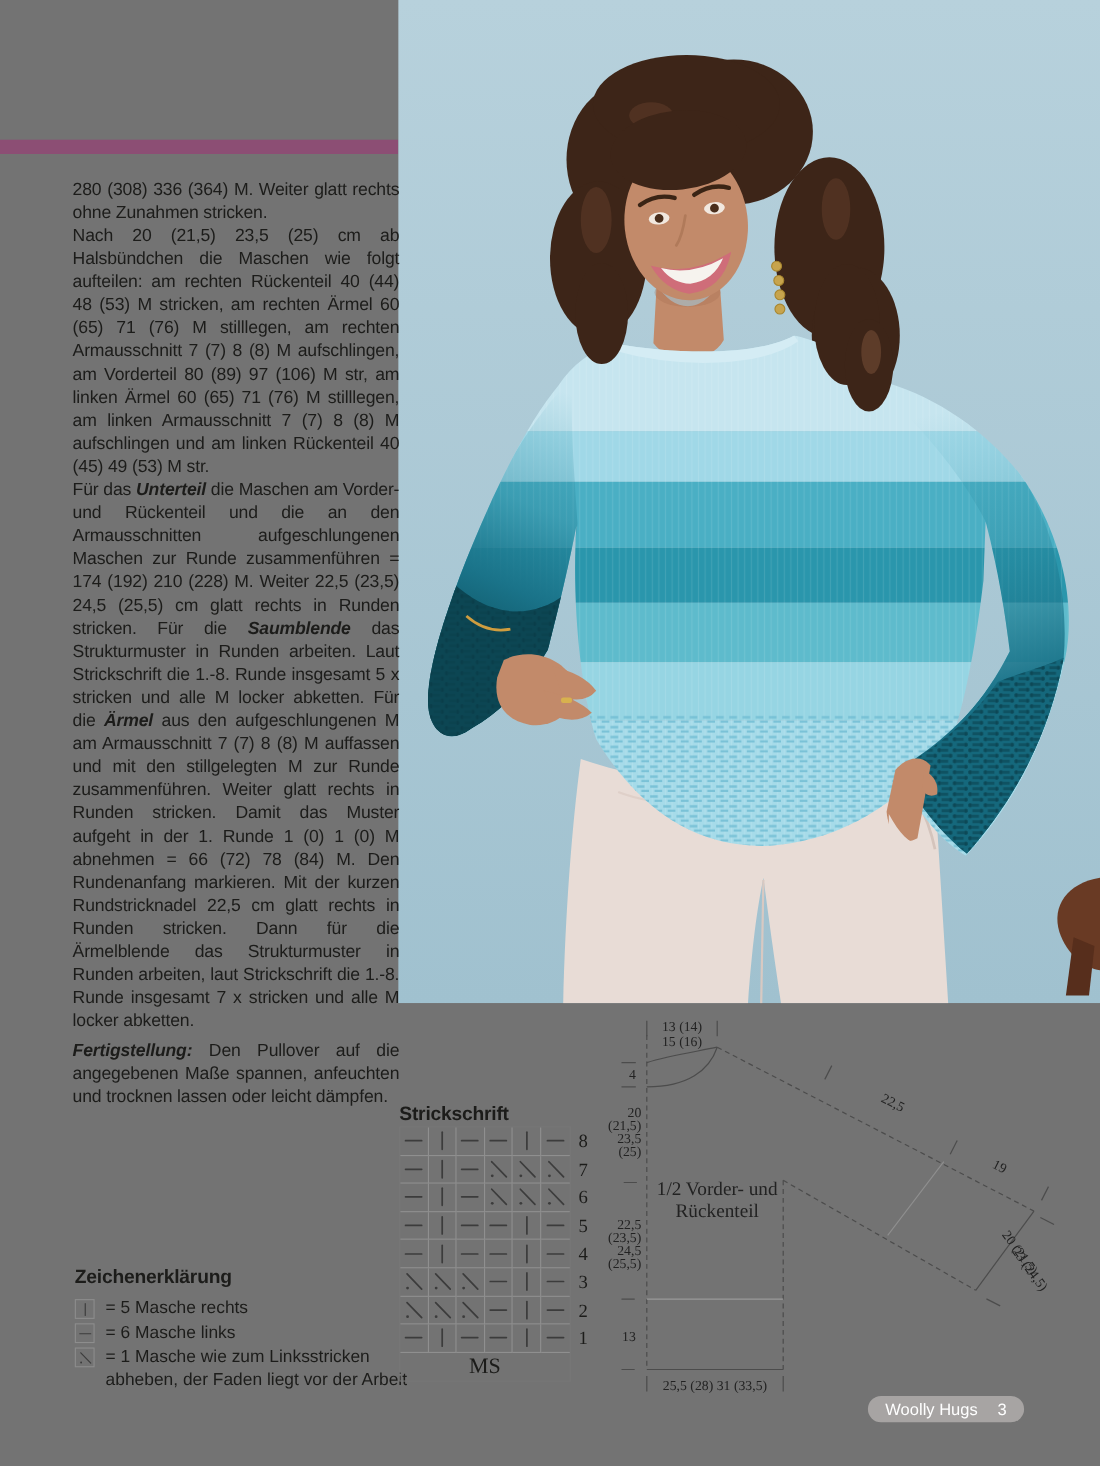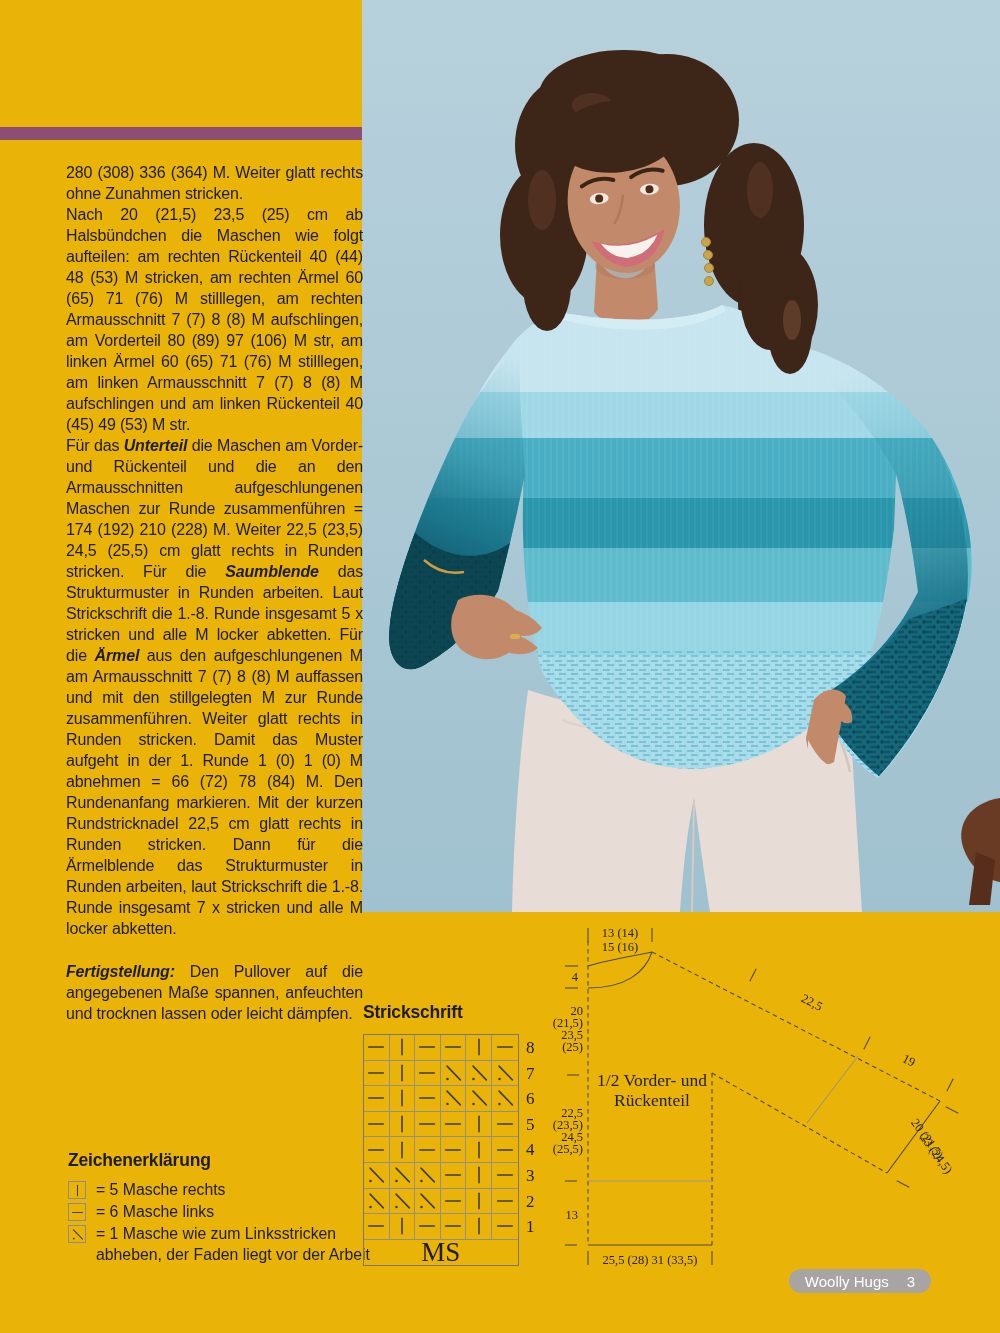--- a/index.html
+++ b/index.html
@@ -3,48 +3,48 @@
 <meta charset="utf-8">
 <style>
   :root{
     --accent:#8c4e74;
     --badge-bg:#a7a4a3;
     --badge-fg:#ffffff;
     --ink:#1c1c1a;
     --line:#4c4c4c;
   }
   html,body{margin:0;padding:0;background:#ffffff;}
-  .page{position:relative;width:1000px;height:1333px;background:#eab308;overflow:hidden;
+  .page{position:relative;width:1000px;height:1333px;background:#737373;overflow:hidden;
         font-family:"Liberation Sans",sans-serif;color:var(--ink);}
   
   .accent-bar{position:absolute;left:0;top:127px;width:362px;height:13px;background:var(--accent);}
   
   .photo{position:absolute;left:362px;top:0;width:638px;height:912px;}
   
   .article{position:absolute;left:66px;top:162px;width:297px;}
   .article p{margin:0;text-align:justify;font-size:16px;line-height:21px;letter-spacing:-0.15px;}
-  .article p.spaced{margin-top:22px;}
+  .article p.spaced{margin-top:6px;}
   .article b{font-weight:bold;font-style:italic;}
   
   .legend{position:absolute;left:68px;top:1146px;width:310px;}
   .legend-title{font-weight:bold;font-size:17.5px;letter-spacing:-0.2px;margin:4px 0 8px 0;}
   .legend-row{display:grid;grid-template-columns:22px 1fr;column-gap:6px;align-items:start;
               font-size:15.8px;line-height:21px;margin-top:1px;}
   .legend-sym{width:16px;height:16px;border:1px solid #8d8d8d;margin-top:2px;
               display:flex;align-items:center;justify-content:center;}
   
   .chart{position:absolute;left:363px;top:1002px;}
-  .chart-title{font-weight:bold;font-size:17.5px;letter-spacing:-0.2px;margin:0 0 11px 0;}
+  .chart-title{font-weight:bold;font-size:17.5px;letter-spacing:-0.2px;margin:0 0 1px 0;}
   .chart-wrap{position:relative;}
   .grid-box{border:1px solid #777;display:grid;grid-template-columns:repeat(6,25.6px);width:153.6px;}
   .cell{height:25.6px;border-right:1px solid #8f8f8f;border-bottom:1px solid #8f8f8f;
         display:flex;align-items:center;justify-content:center;box-sizing:border-box;}
   .cell.c6{border-right:none;}
   .ms-row{grid-column:1/7;height:25px;display:flex;align-items:center;justify-content:center;
-          font-family:"Liberation Serif",serif;font-size:27px;}
+          font-family:"Liberation Serif",serif;font-size:20px;}
   .row-nums{position:absolute;left:163px;top:1px;}
   .row-num{height:25.6px;line-height:25.6px;font-family:"Liberation Serif",serif;font-size:17px;}
   
   .schematic{position:absolute;left:545px;top:918px;width:455px;height:360px;}
   .schematic text{font-family:"Liberation Serif",serif;fill:#222;}
   .m-label{font-size:12.5px;}
   .piece-label{font-size:17.5px;}
   
   .footer-badge{position:absolute;left:789px;top:1269px;width:142px;height:24px;border-radius:12px;
                 background:var(--badge-bg);color:var(--badge-fg);display:flex;align-items:center;

